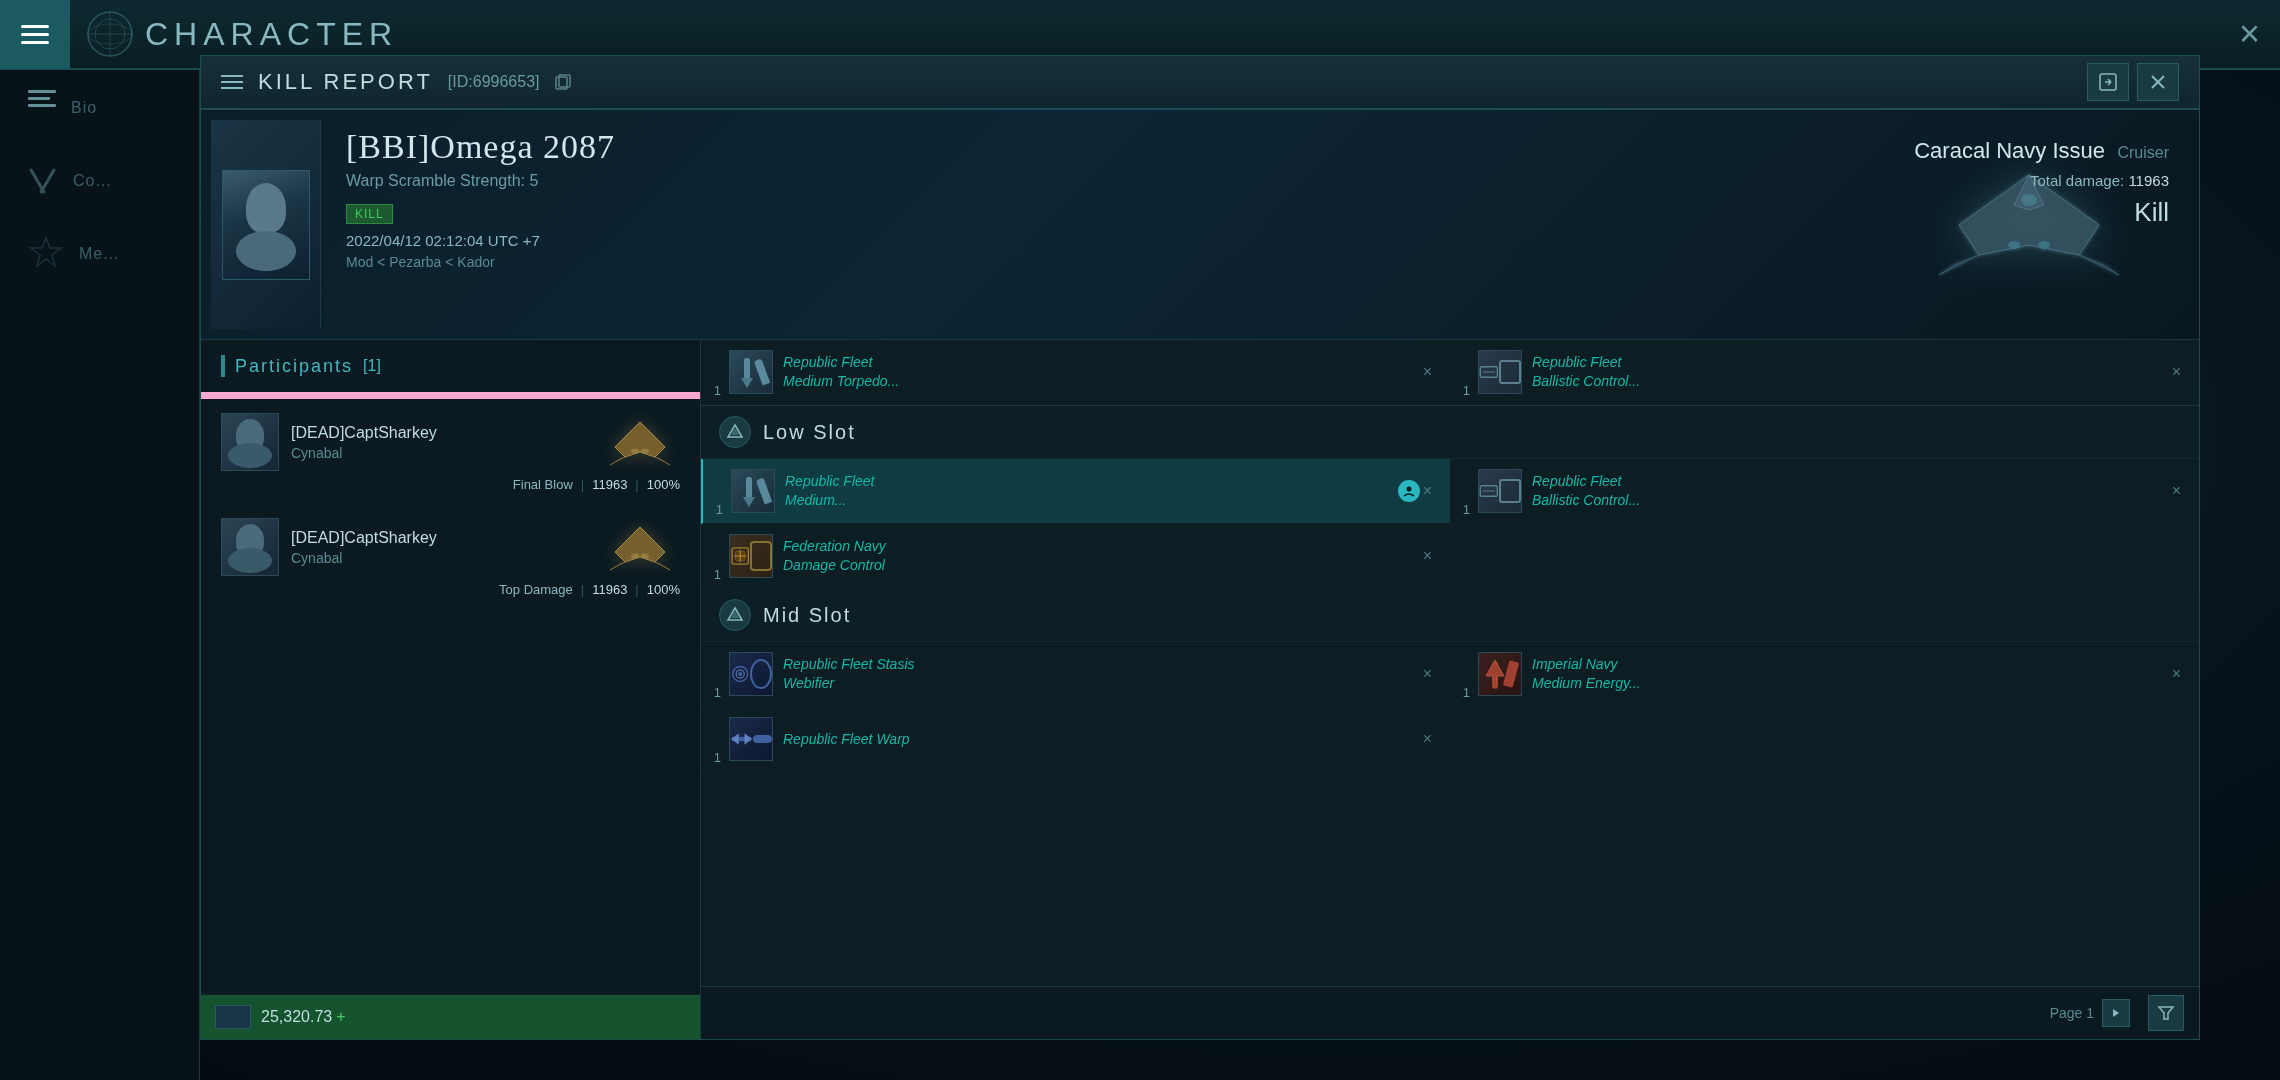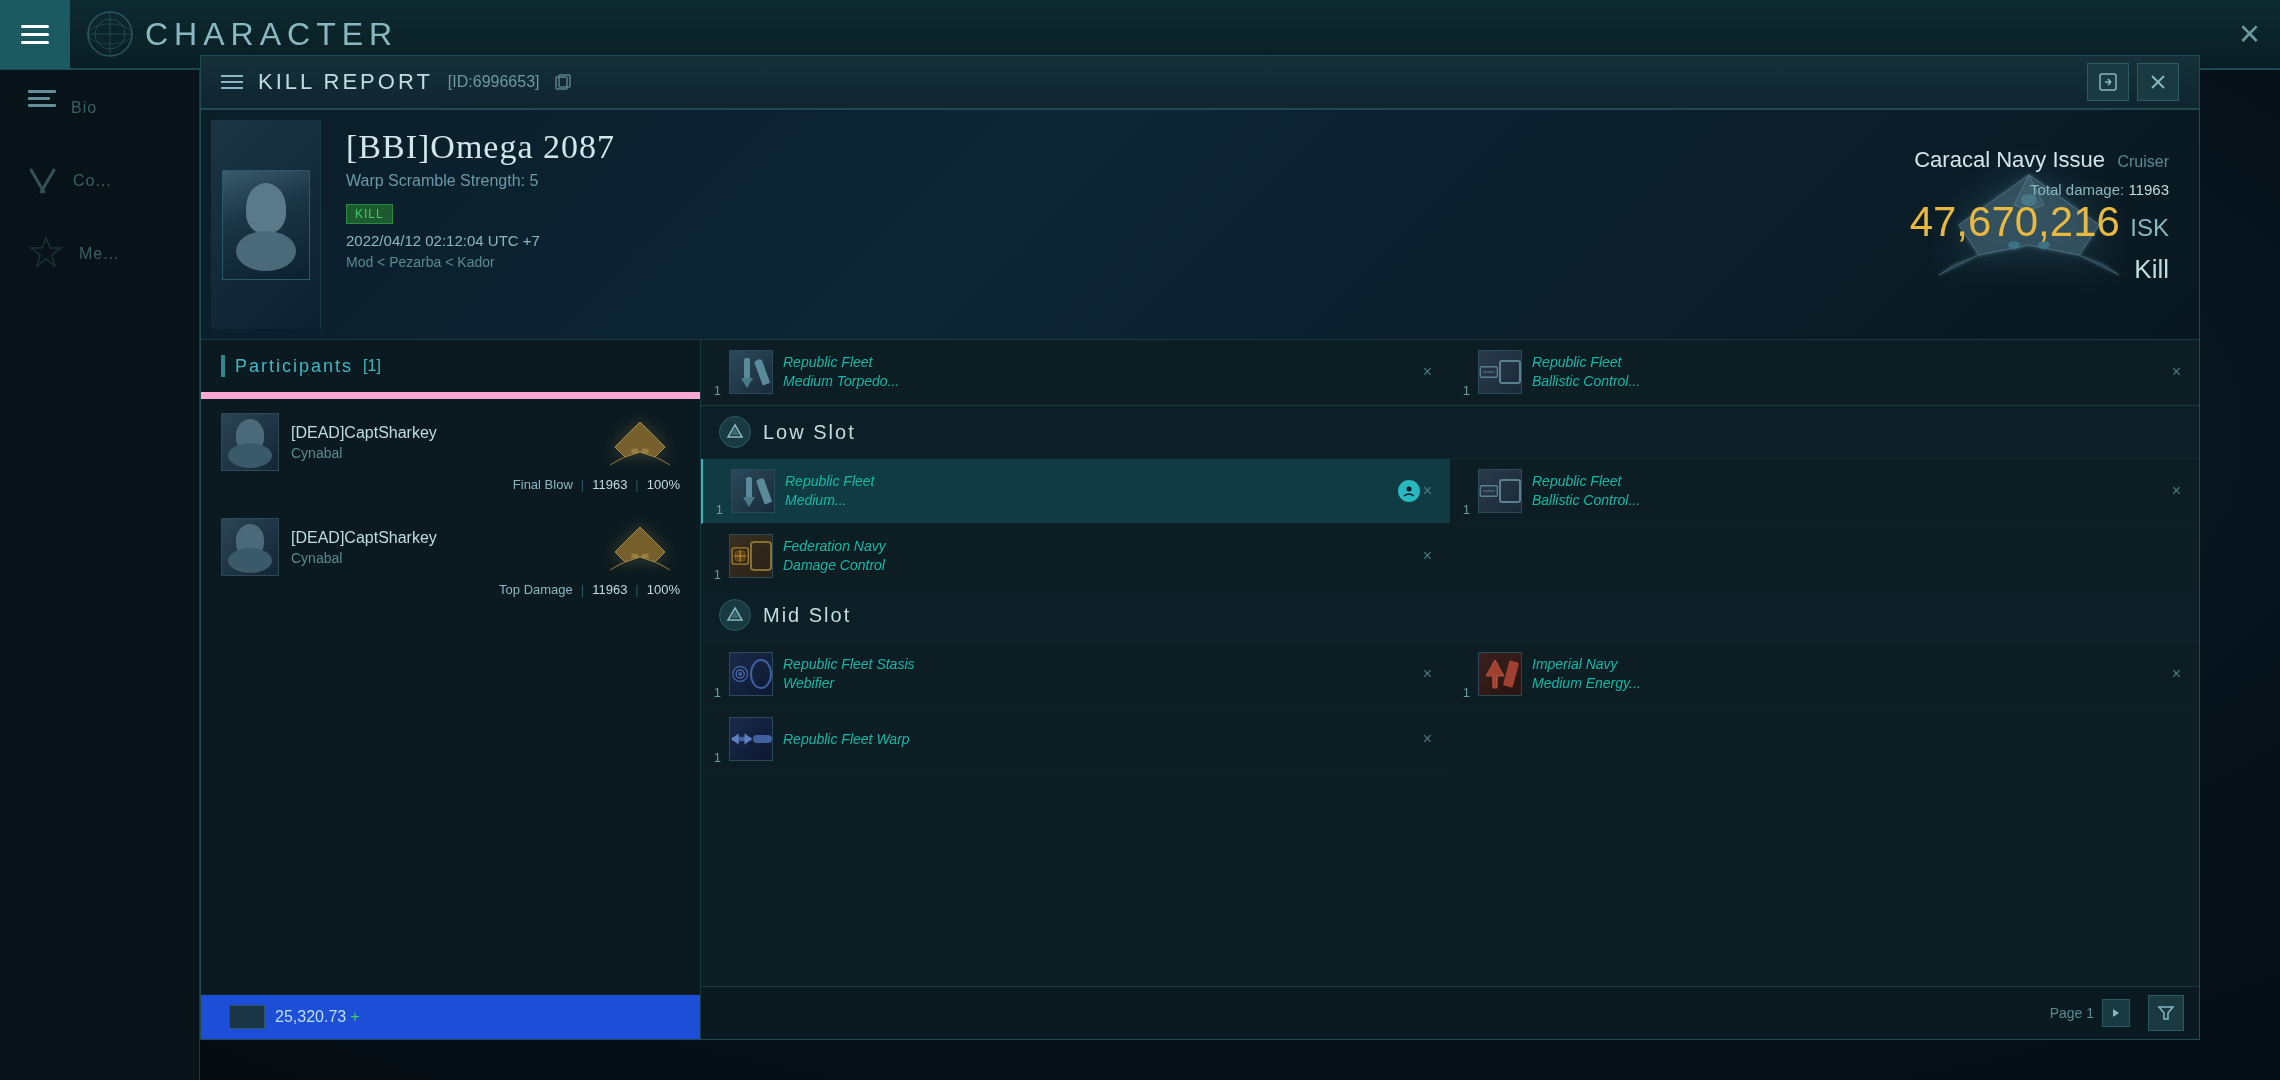--- a/index.html
+++ b/index.html
@@ -339,21 +339,21 @@
       width: 260px;
       height: 160px;
       opacity: 0.9;
       filter: drop-shadow(0 0 20px rgba(100,180,200,0.3));
     }
 
     
     .kr-ship-stats {
       position: absolute;
       right: 30px;
-      top: 37px;
+      top: 28px;
       text-align: right;
     }
     .kr-ship-name-line {
       font-size: 22px;
       color: #d0e8ec;
       font-weight: 400;
     }
     .kr-ship-type {
       font-size: 16px;
       color: #5a8a92;
@@ -694,23 +694,23 @@
       color: #8ab8c0;
       font-size: 18px;
       margin-left: 10px;
     }
     .blow-label { color: #8ab8c0; }
 
     
     .wallet-row {
       display: flex;
       align-items: center;
-      padding: 10px 28px;
+      padding: 10px 14px;
       border-top: 1px solid #122028;
-      background: #1d4ed8;
+      background: #14532d;
     }
     .wallet-icon {
       width: 36px;
       height: 24px;
       background: #1a3545;
       border: 1px solid #2a5565;
       margin-right: 10px;
     }
     .wallet-amount {
       font-size: 16px;
@@ -843,24 +843,20 @@
 
     <div class="kr-ship-stats">
       <div>
         <span class="kr-ship-name-line">Caracal Navy Issue</span>
         <span class="kr-ship-type">Cruiser</span>
       </div>
       <div class="kr-damage-label">
         <span>Total damage:</span>
         <span class="kr-damage-value">11963</span>
       </div>
-      <div>
-        <span class="kr-isk-value">47,670,216</span>
-        <span class="kr-isk-unit">ISK</span>
-      </div>
       <div class="kr-kill-type">Kill</div>
     </div>
   </div>
 
   <div class="kr-body">
 
     <div class="participants-panel">
       <div class="participants-header">
         <div class="participants-accent"></div>
         <div class="participants-title">Participants</div>

